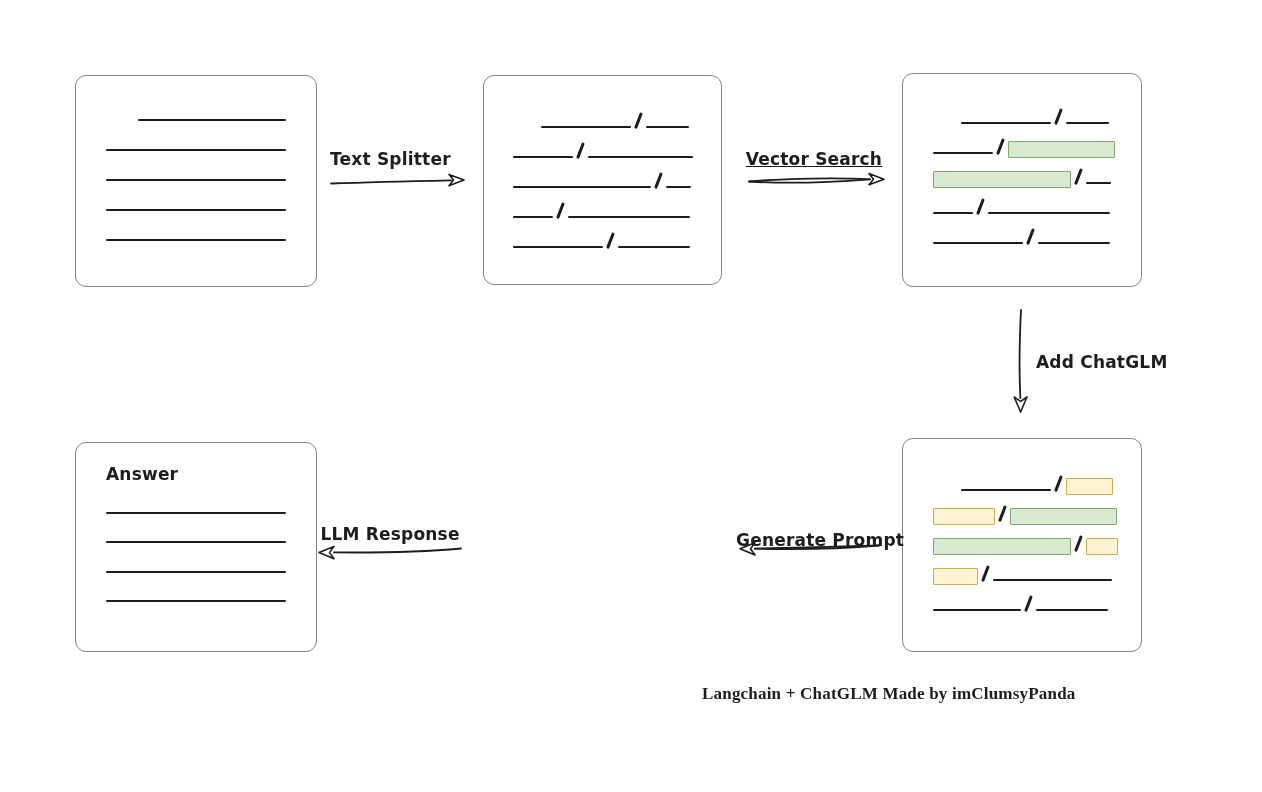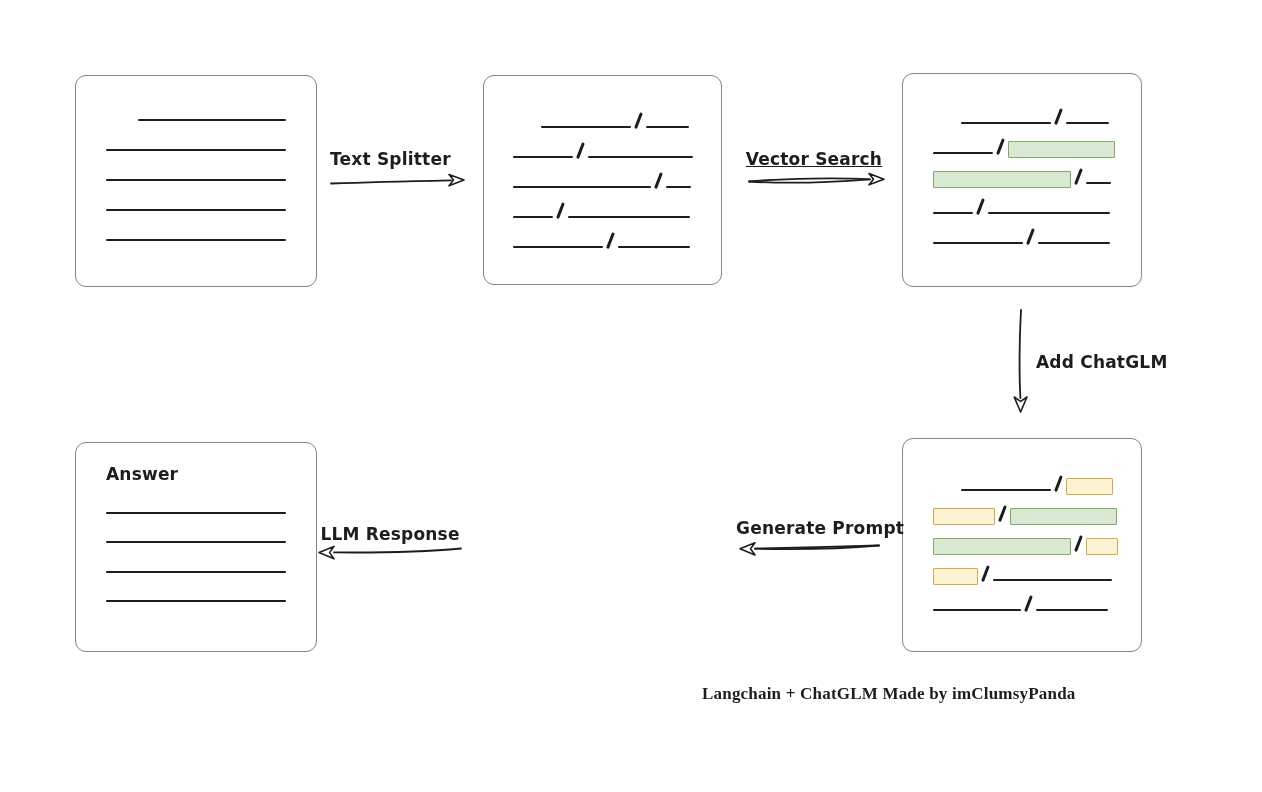--- a/index.html
+++ b/index.html
@@ -81,21 +81,21 @@
 
   
   .edge-label {
     position:absolute;
     font-size:17px; font-weight:600; letter-spacing:0.2px;
     color:var(--ink); white-space:nowrap;
   }
   #label-text-splitter   { left:330px;  top:149px; width:140px; text-align:left; }
   #label-vector-search   { left:743px;  top:149px; width:142px; text-align:center;text-decoration:underline; }
   #label-add-context     { left:1036px; top:352px; }
-  #label-generate-prompt { left:736px;  top:518px; width:146px; text-align:center; }
+  #label-generate-prompt { left:736px;  top:530px; width:146px; text-align:center; }
   #label-llm-response    { left:317px;  top:524px; width:146px; text-align:center; }
 
   
   .arrow { position:absolute; overflow:visible; }
   .arrow path { stroke:var(--ink); stroke-width:1.8; fill:none; stroke-linecap:round; stroke-linejoin:round; }
   .arrow path.head { fill:var(--bg); stroke-width:1.6; }
   #arrow-text-splitter   { left:328px;  top:170px; }
   #arrow-vector-search   { left:746px;  top:170px; }
   #arrow-add-context     { left:1008px; top:307px; }
   #arrow-generate-prompt { left:737px;  top:536px; }

